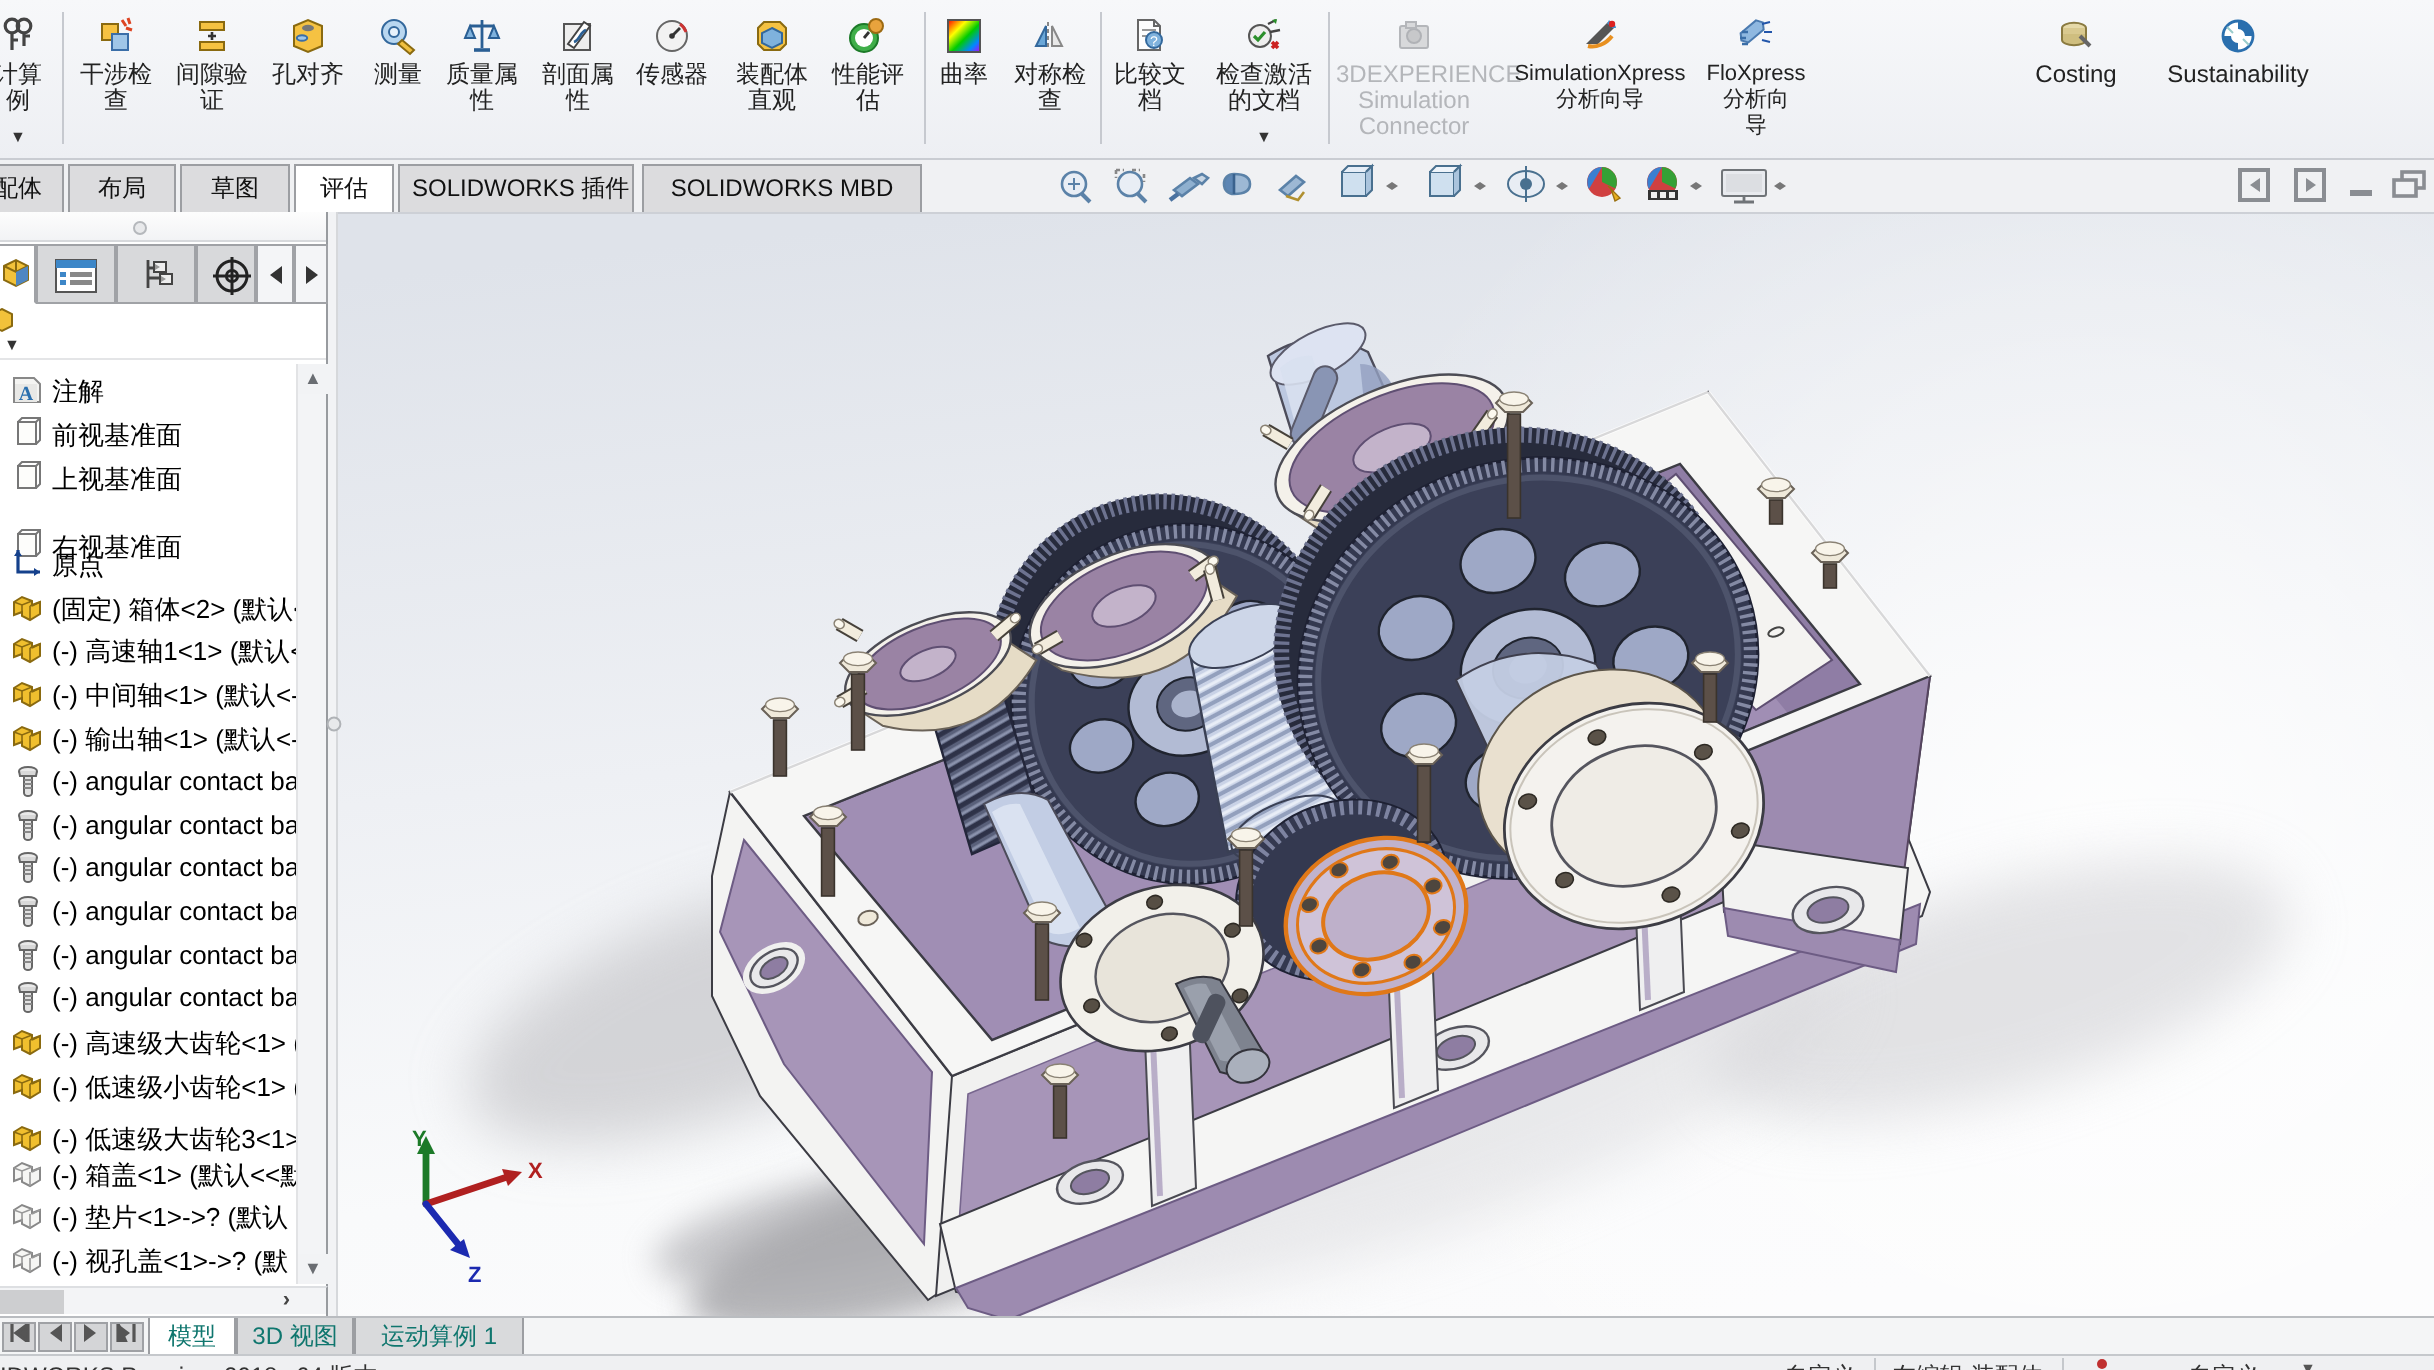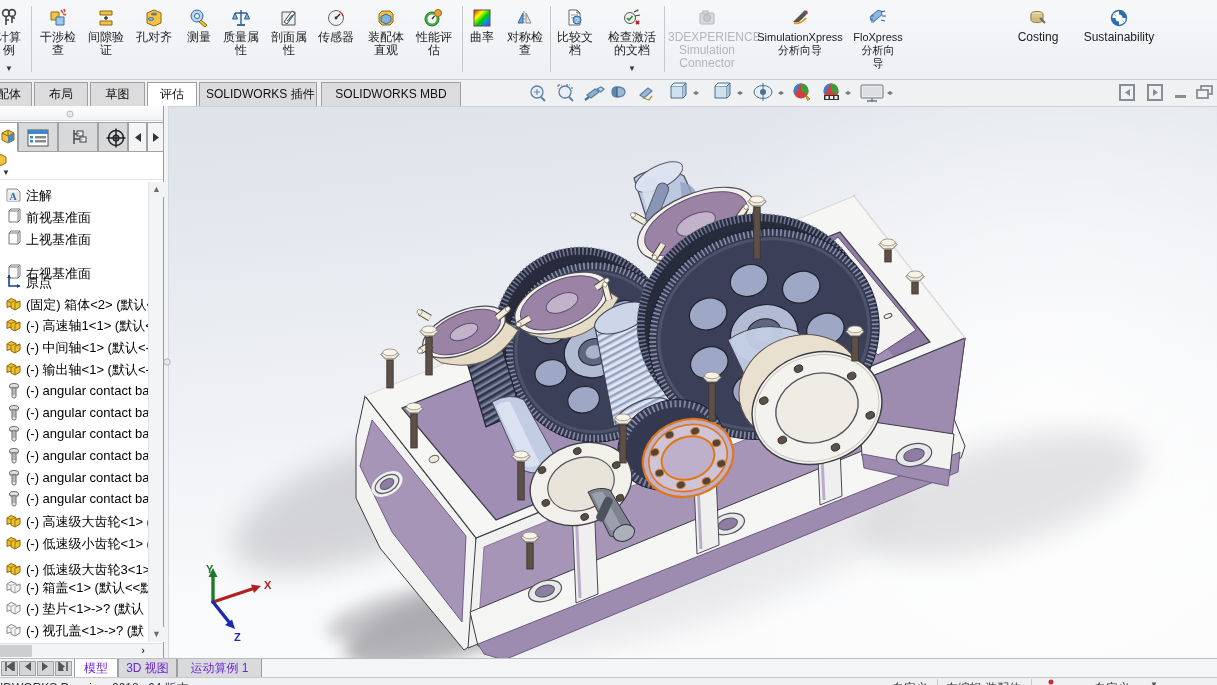--- a/index.html
+++ b/index.html
@@ -20,21 +20,21 @@
 #lp-top{position:absolute;left:0;top:0;width:163px;height:15px;background:linear-gradient(#fdfdfd,#f2f3f5);border-bottom:1px solid #d7d9dc}
 .ptab{position:absolute;top:16px;height:30px;background:#d8d9db;border:1px solid #a0a2a6}
 .ptab.act{background:#fff;border-bottom-color:#fff}
 .parrow{position:absolute;top:16px;height:30px;background:#f4f5f7;border:1px solid #a0a2a6;font-size:9px;color:#222;text-align:center;line-height:28px}
 .trow{position:absolute;left:0;height:22px;font-size:13px;color:#000;white-space:nowrap}
 .trow .lbl{position:absolute;left:26px;top:3px}
 .trow svg{position:absolute;left:5px;top:2px}
 .sbtn{position:absolute;width:15px;height:15px;background:#f2f3f5;color:#6a6d72;font-size:9px;text-align:center;line-height:15px}
 
 #btabs{left:0;top:658px;width:1217px;height:19px;background:#f4f5f6;border-top:1px solid #b9bcc0}
-.btab{position:absolute;top:0;height:19px;font-size:12px;color:#6d28d9;text-align:center;line-height:18px;background:#d9dadc;border:1px solid #9c9ea2;border-top:none;padding:0 4px;white-space:nowrap;overflow:hidden}
+.btab{position:absolute;top:0;height:19px;font-size:12px;color:#0f766e;text-align:center;line-height:18px;background:#d9dadc;border:1px solid #9c9ea2;border-top:none;padding:0 4px;white-space:nowrap;overflow:hidden}
 .btab.act{background:#fff}
 .navb{position:absolute;top:2px;width:17px;height:15px;background:#d4d5d7;border:1px solid #9fa1a5;color:#555;font-size:8px;line-height:13px;text-align:center}
 #statusbar{left:0;top:677px;width:1217px;height:8px;background:#eff0f2;border-top:1px solid #c5c8cc}
 .stx{position:absolute;top:2px;font-size:12px;color:#333;white-space:nowrap}
 .ssep{position:absolute;top:1px;width:1px;height:12px;background:#c5c8cc}
 </style></head><body>
 <div id="app">
     <div id="cmdbar" class="abs">
       <div class="tbtn" style="left:-8px;width:34px"><span class="ic"><svg width="20" height="20" viewBox="0 0 20 20">
             <circle cx="7" cy="5" r="3.4" fill="none" stroke="#444" stroke-width="1.6"></circle>

